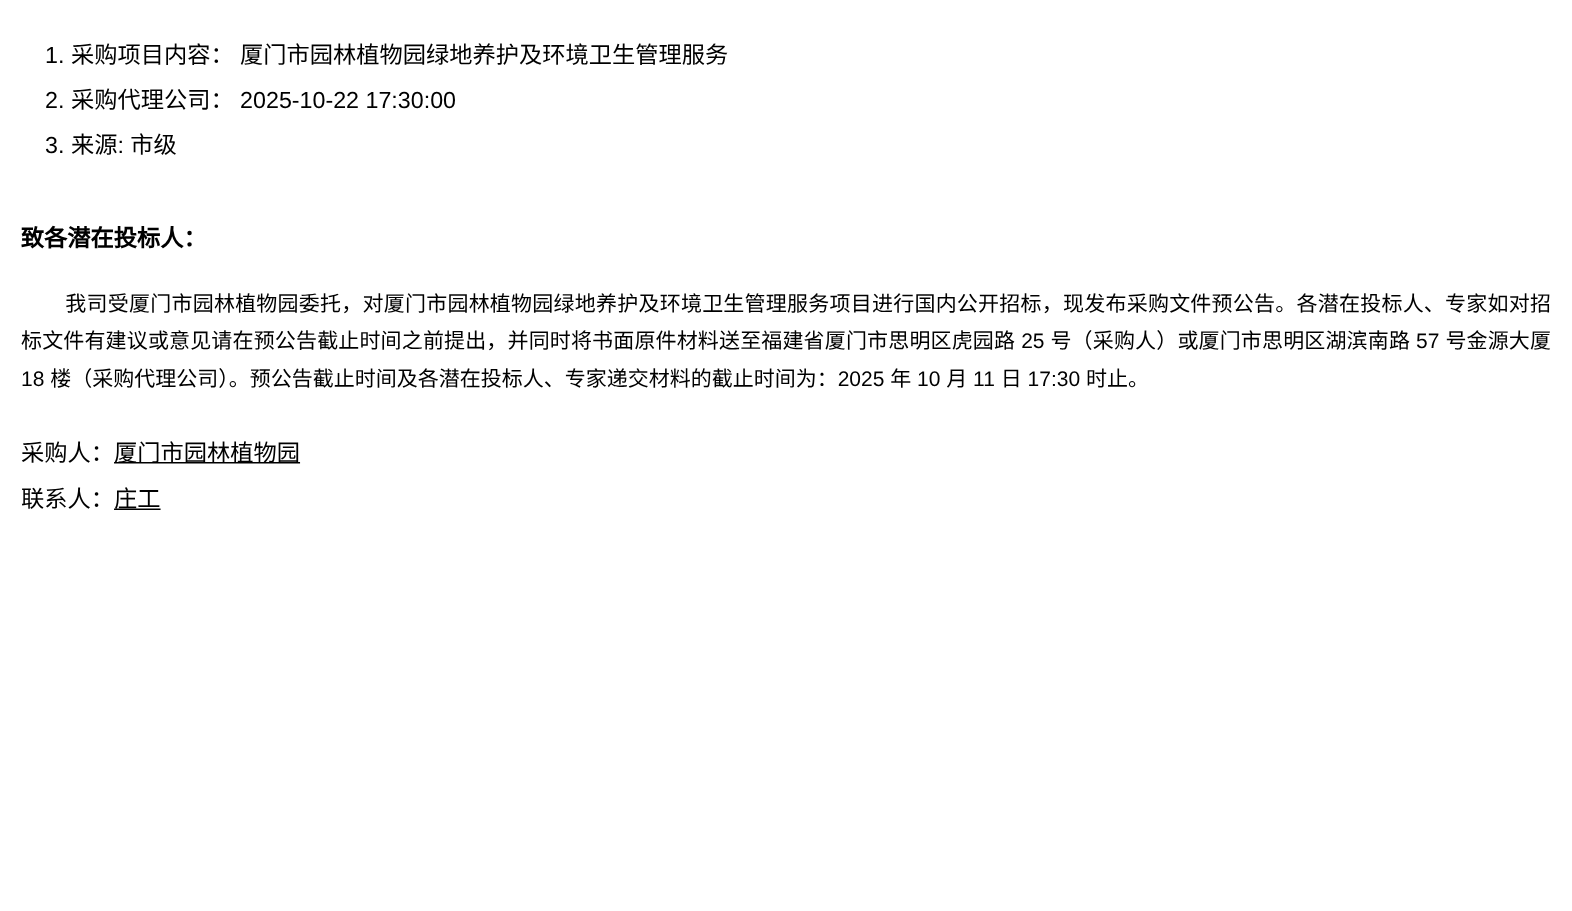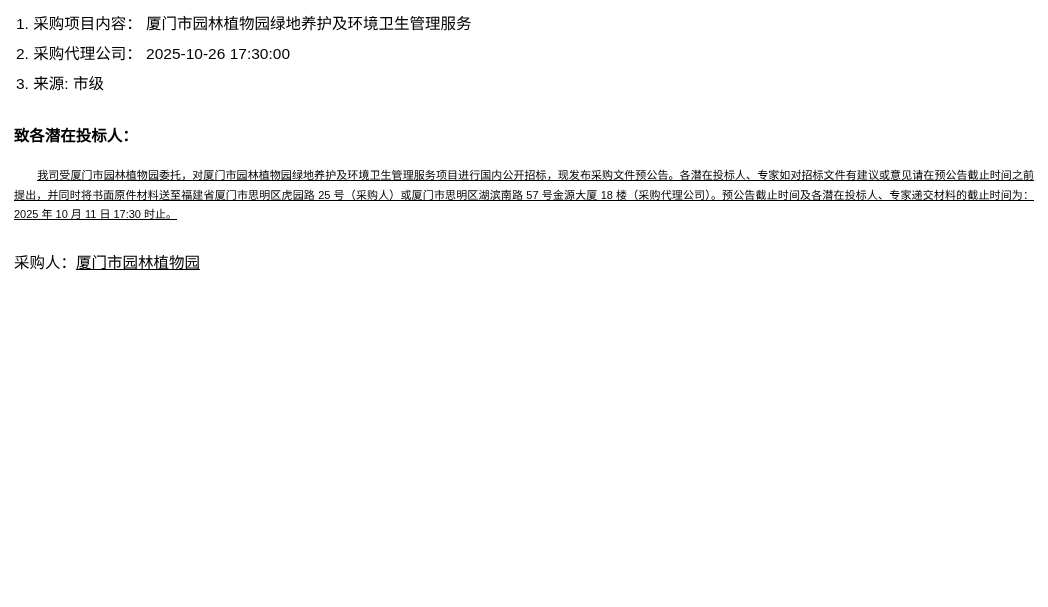--- a/index.html
+++ b/index.html
@@ -16,21 +16,21 @@
     color: #000000;
     font-size: 15.5px;
     line-height: 1.55;
   }
   .page {
     padding: 10px 14px 0 14px;
     box-sizing: border-box;
     width: 1048px;
   }
   .numbered-list {
-    margin: 2px;
+    margin: 16px;
     padding: 0;
     list-style: none;
   }
   .numbered-list li {
     margin: 0 0 6px 0;
     white-space: nowrap;
   }
   .num {
     letter-spacing: 0;
   }
@@ -41,22 +41,21 @@
   .salutation {
     margin: 0;
     font-size: 15.5px;
     font-weight: bold;
   }
   .body-para {
     margin: 0;
     text-align: justify;
     text-justify: inter-ideograph;
     line-height: 1.78;
-    font-size: 11px;
-    text-decoration: underline;
+    font-size: 14px;
   }
   .body-para .indent {
     display: inline-block;
     width: 2.1em;
   }
 
   .contact-block {
     margin: 0;
   }
   .contact-line {
@@ -76,21 +75,21 @@
 
   <ul class="numbered-list">
     <li>
       <span class="num">1.</span>
       <span>采购项目内容：</span>
       <span>厦门市园林植物园绿地养护及环境卫生管理服务</span>
     </li>
     <li>
       <span class="num">2.</span>
       <span>采购代理公司：</span>
-      <span>2025-10-26  17:30:00</span>
+      <span>2025-10-22  17:30:00</span>
     </li>
     <li>
       <span class="num">3.</span>
       <span>来源:</span>
       <span>市级</span>
     </li>
   </ul>
 
   <div class="gap-md"></div>
 
@@ -99,18 +98,21 @@
   <div class="gap-sm"></div>
 
   <p class="body-para"><span class="indent"></span><span>我司受厦门市园林植物园委托，对厦门市园林植物园绿地养护及环境卫生管理服务项目进行国内公开招标，现发布采购文件预公告。各潜在投标人、专家如对招标文件有建议或意见请在预公告截止时间之前提出，并同时将书面原件材料送至福建省厦门市思明区虎园路 25 号（采购人）或厦门市思明区湖滨南路 57 号金源大厦 18 楼（采购代理公司）。预公告截止时间及各潜在投标人、专家递交材料的截止时间为：2025 年 10 月 11 日 17:30 时止。</span></p>
 
   <div class="gap-lg"></div>
 
   <div class="contact-block">
     <p class="contact-line">
       <span class="label-spaced">采购人：</span><span>厦门市园林植物园</span>
     </p>
+    <p class="contact-line">
+      <span class="label-spaced">联系人：</span><span>庄工</span>
+    </p>
   </div>
 
   <div class="gap-md"></div>
 
 
 </div>
 
 </body></html>

